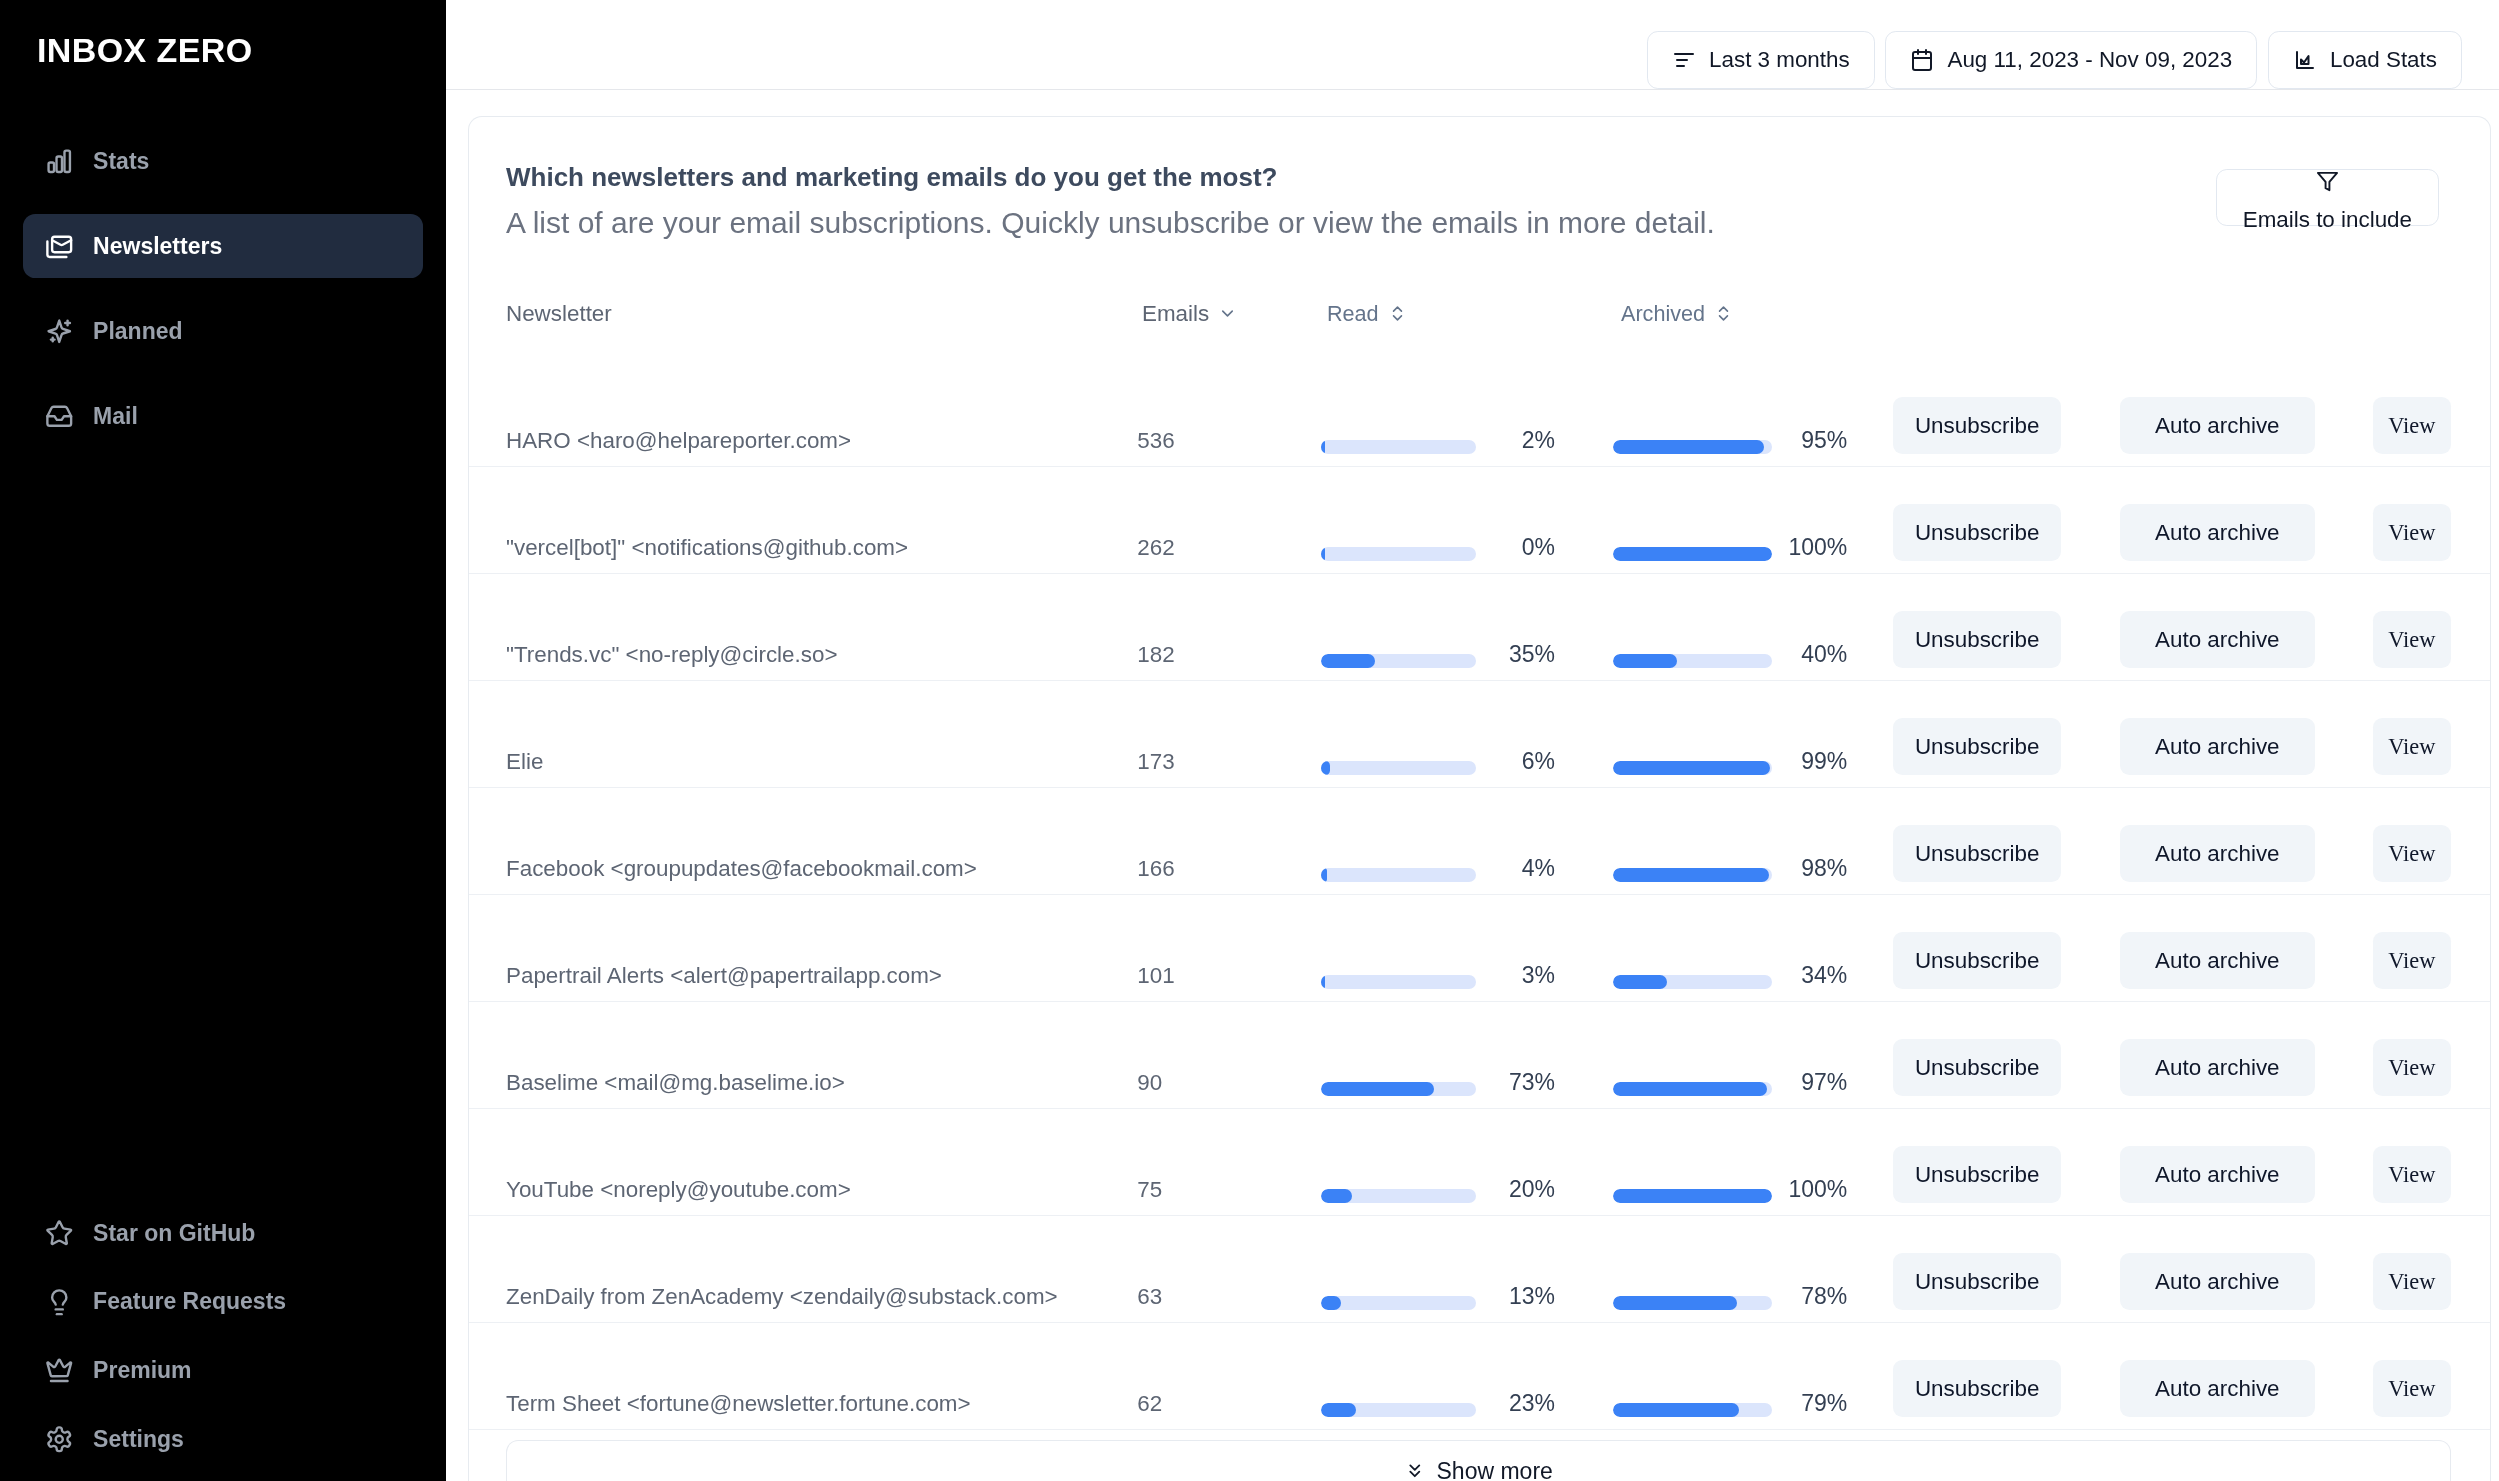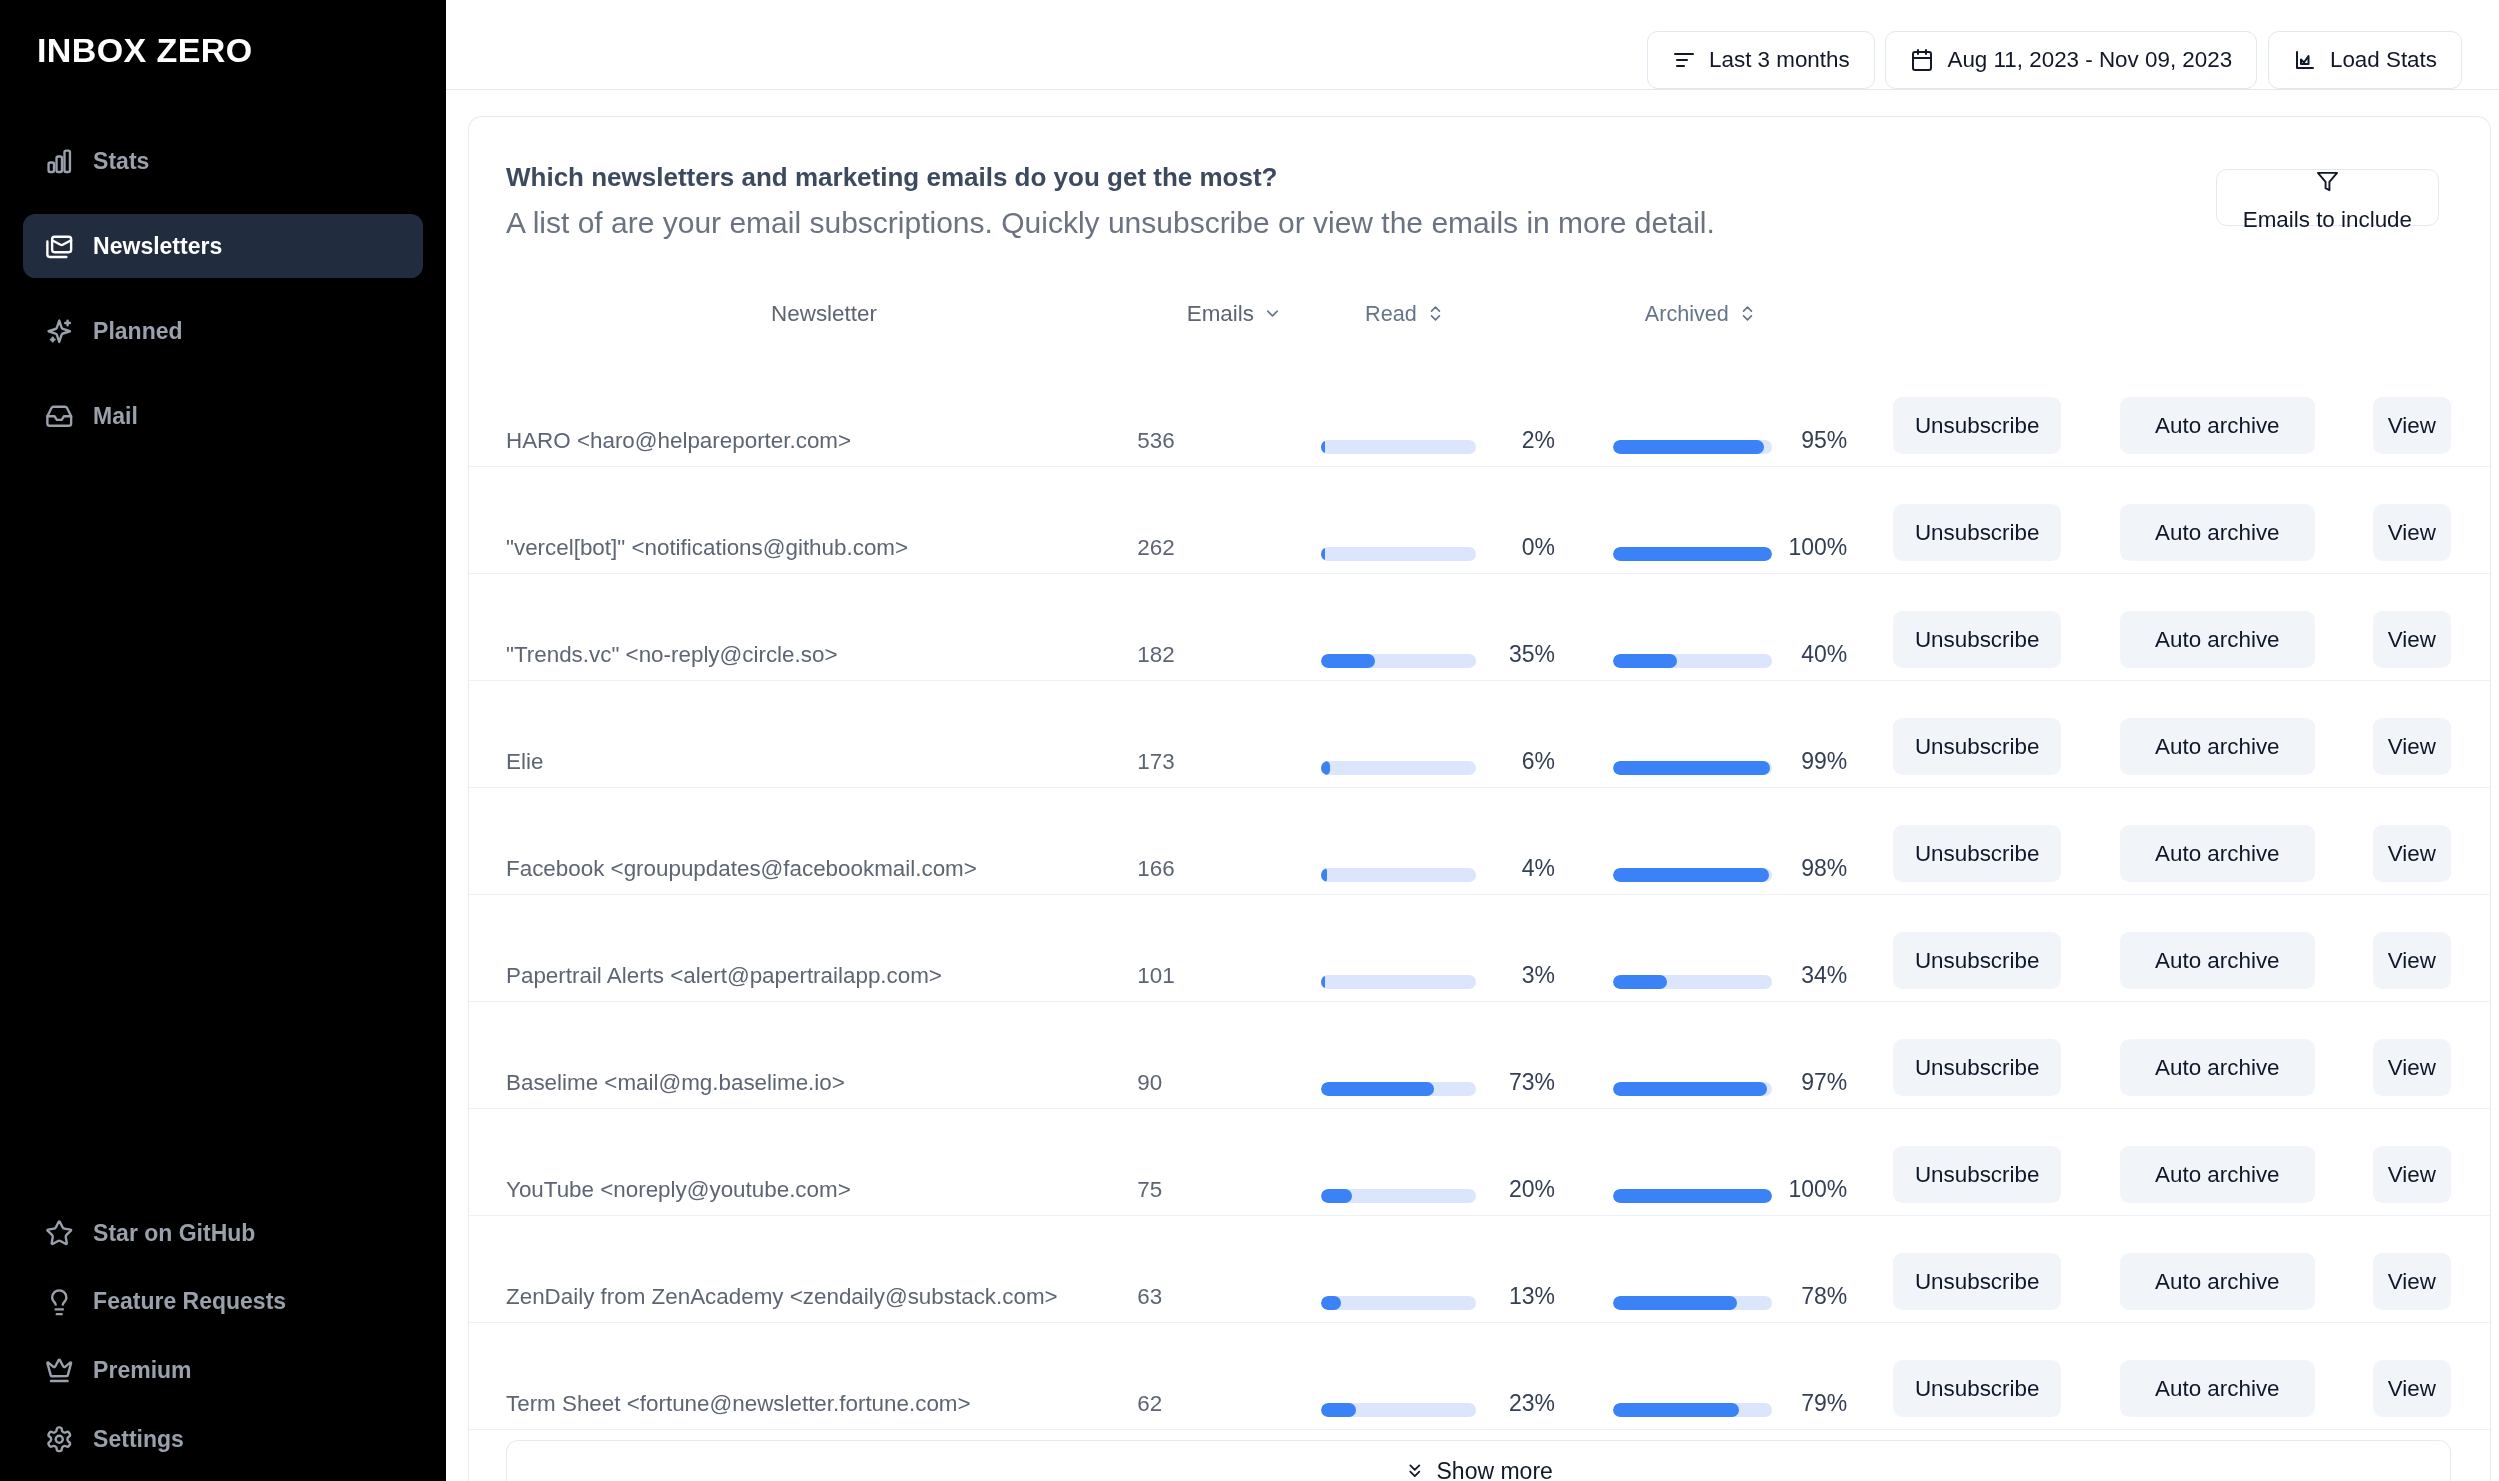--- a/index.html
+++ b/index.html
@@ -33,34 +33,34 @@
   .card-header { position:relative; padding:43px 52px 0 37px; }
   .card-title { font-size:26px; font-weight:600; color:#3d4a5e; line-height:34px; }
   .card-sub { margin-top:15.4px; font-size:30px; color:#6b7280; line-height:28px; }
   .filter-btn { position:absolute; top:52px; right:51px; height:57px; display:flex; align-items:center;
                 gap:14px; padding:0 26px; background:#fff; border:1.5px solid #e2e8f0; border-radius:10.8px;
                 font-size:22.4px; font-weight:500; color:#111827; cursor:pointer;flex-direction:column; }
   .filter-btn svg { width:23px; height:23px; }
 
   
   .thead { margin-top:30px; height:93px; display:flex; align-items:center;
-           padding:0 39px 0 37px; color:#64748b; font-size:21.6px;text-align:center; }
+           padding:0 39px 0 37px; color:#64748b; font-size:21.6px; }
   .th-sort { display:inline-flex; align-items:center; gap:9.3px; cursor:pointer; }
   .th-sort svg { width:19px; height:19px; color:#64748b; }
   .trow { height:107px; display:flex; align-items:flex-end; padding:0 39px 12px 37px;
           border-bottom:1.5px solid #edf0f4; }
   .c-name  { width:636px; font-size:22.4px; color:#5d6573; white-space:nowrap; overflow:hidden; }
   .c-emails{ width:185px; font-size:22.4px; color:#5d6573; }
   .c-bar   { width:156px; }
   .c-pct   { width:80px; text-align:right; font-size:23px; color:#333f52; }
   .c-abar  { width:160px; margin-left:58px; }
   .c-apct  { width:76px;  text-align:right; font-size:23px; color:#333f52; }
   .c-unsub { width:169px; margin-left:46px; }
   .c-auto  { width:196px; margin-left:59px; }
-  .c-view  { width:79px; margin-left:58px; }
+  .c-view  { width:79px; margin-left:58px;font-family:Liberation Serif, serif; }
   .bar { position:relative; width:100%; height:14.7px; border-radius:7.7px; background:#dbe5fc; overflow:hidden; }
   .bar-fill { position:absolute; left:0; top:0; bottom:0; border-radius:7.7px; background:#3b82f6; }
   .row-btn { width:100%; height:57px; border:none; border-radius:9.3px; background:#f1f5f9;
              font-family:inherit; font-size:22.4px; font-weight:500; color:#0f172a; cursor:pointer; }
 
   
   .showmore { margin:9.3px 39px 0 37px; height:69px; border:1.5px solid #e7ebf0; border-bottom:none;
               border-radius:12.3px 12.3px 0 0; display:flex; justify-content:center; align-items:flex-start;
               padding-top:17px; gap:10.8px; font-size:23px; font-weight:500; color:#111827;
               background:#fff; cursor:pointer; }

